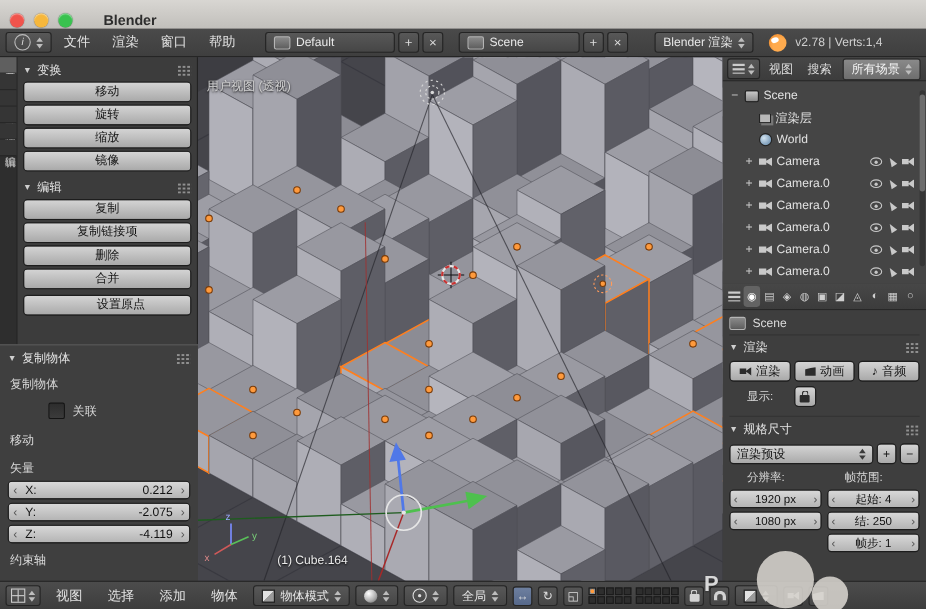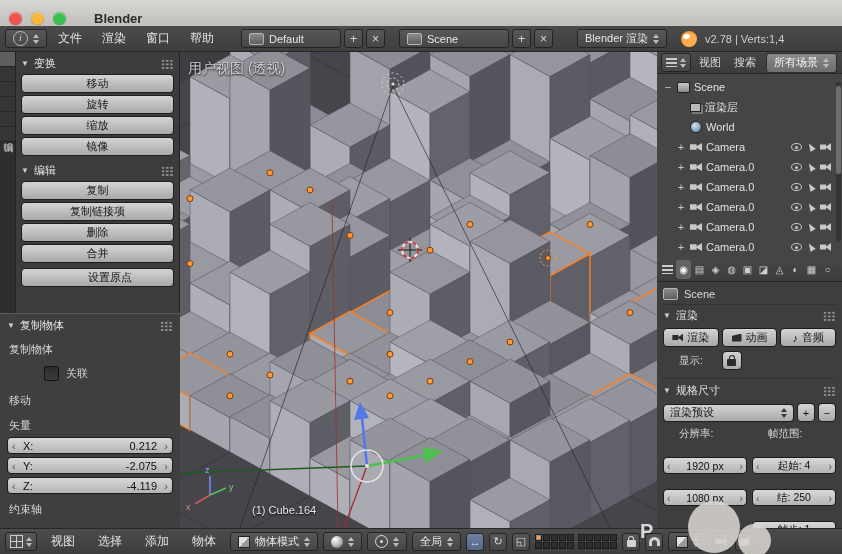--- a/index.html
+++ b/index.html
@@ -45,21 +45,21 @@
   .olabel{font-size:11px;color:#d8d8d8;margin:8px 0 0 2px;}
   .cbrow{display:flex;align-items:center;gap:7px;margin:9px 0 0 13px;font-size:11px;color:#d8d8d8;padding-left:24px;}
   .cb{width:13px;height:13px;background:linear-gradient(#2d2d2d,#3b3b3b);border:1px solid #141414;border-radius:2px;flex:0 0 auto;}
   .numfield{position:relative;display:flex;align-items:center;justify-content:space-between;padding:0 15px;background:linear-gradient(#d8d8d8,#b4b4b4);border:1px solid #1c1c1c;border-radius:4px;height:17px;font-size:11px;color:#111;margin:3px 0;box-sizing:border-box;}
   .numfield::before{content:"‹";position:absolute;left:4px;top:0;line-height:16px;color:#555;}
   .numfield::after{content:"›";position:absolute;right:4px;top:0;line-height:16px;color:#555;}
 
   
   .viewport{position:absolute;left:180px;top:52px;width:477px;height:476px;background:#3f3f44;overflow:hidden;}
   .viewport svg{position:absolute;left:0;top:0;}
-  .vp-label{position:absolute;left:8px;top:8px;font-size:14px;color:#d2d2d2;text-shadow:0 1px 2px #000;}
+  .vp-label{position:absolute;left:8px;top:19px;font-size:11px;color:#d2d2d2;text-shadow:0 1px 2px #000;}
   .vp-obj{position:absolute;left:72px;top:452px;font-size:11px;color:#ececec;text-shadow:0 1px 2px #000;}
 
   
   .olh{position:absolute;left:657px;top:52px;width:185px;height:22px;background:linear-gradient(#474747,#3c3c3c);border-bottom:1px solid #262626;display:flex;align-items:center;gap:3px;padding:0 4px;box-sizing:border-box;color:#ddd;font-size:11px;}
   .olh .menu{padding:0 5px;}
   .mini-dd{display:inline-flex;align-items:center;gap:3px;background:linear-gradient(#585858,#464646);border:1px solid #242424;border-radius:3px;height:17px;padding:0 4px;}
   .ic-list{width:11px;height:9px;background:linear-gradient(#ccc,#ccc) 0 0/100% 2px no-repeat,linear-gradient(#ccc,#ccc) 0 4px/100% 2px no-repeat,linear-gradient(#ccc,#ccc) 0 8px/100% 1px no-repeat;display:inline-block;}
   .filter-btn{display:inline-flex;align-items:center;gap:5px;background:linear-gradient(#8a8a8a,#6e6e6e);border:1px solid #2c2c2c;border-radius:3px;height:18px;padding:0 7px;color:#f4f4f4;font-size:11px;margin-left:2px;}
   .outliner{position:absolute;left:657px;top:74px;width:185px;height:184px;background:#454545;box-sizing:border-box;padding:3px 2px;overflow:hidden;}
   .ol-row{display:flex;align-items:center;height:20px;font-size:11px;color:#e2e2e2;gap:4px;padding-left:4px;}
@@ -85,21 +85,21 @@
   .ptab.active{background:#636363;color:#fff;}
   .props{position:absolute;left:657px;top:282px;width:185px;height:246px;background:#3e3e3e;box-sizing:border-box;padding:2px 6px;font-size:11px;color:#dcdcdc;overflow:hidden;}
   .bc{display:flex;align-items:center;gap:6px;height:20px;border-bottom:1px solid #333;margin-bottom:2px;}
   .prow{display:flex;gap:3px;margin:4px 0;align-items:center;}
   .pbtn{height:19px;background:linear-gradient(#d4d4d4,#a9a9a9);border:1px solid #1d1d1d;border-radius:4px;font-size:11px;color:#151515;display:inline-flex;align-items:center;justify-content:center;gap:4px;padding:0 4px;box-sizing:border-box;}
   .pbtn.grow{flex:1;}
   .pdd{display:inline-flex;align-items:center;justify-content:space-between;background:linear-gradient(#d4d4d4,#a9a9a9);border:1px solid #1d1d1d;border-radius:4px;height:18px;padding:0 6px;color:#151515;font-size:11px;box-sizing:border-box;gap:4px;}
   .pdd.grow{flex:1;}
   .collabel{font-size:10.5px;color:#d8d8d8;display:block;margin:1px 16px;}
   .cols{display:flex;gap:5px;margin-top:2px;}
-  .col{flex:1;display:flex;flex-direction:column;gap:15px;}
+  .col{flex:1;display:flex;flex-direction:column;gap:3px;}
   .pfield{position:relative;display:flex;align-items:center;justify-content:center;background:linear-gradient(#d8d8d8,#b4b4b4);border:1px solid #1c1c1c;border-radius:4px;height:17px;font-size:10.5px;color:#111;padding:0 12px;box-sizing:border-box;white-space:nowrap;}
   .pfield::before{content:"‹";position:absolute;left:3px;color:#555;}
   .pfield::after{content:"›";position:absolute;right:3px;color:#555;}
   .ic-clap{width:10px;height:8px;background:#2c2c2c;clip-path:polygon(0 30%,100% 0,100% 100%,0 100%);display:inline-block;}
   .ic-lock{width:9px;height:7px;background:#2c2c2c;border-radius:1px;position:relative;display:inline-block;margin-top:4px;}
   .ic-lock::before{content:"";position:absolute;left:1.5px;top:-4px;width:6px;height:4px;border:1.5px solid #2c2c2c;border-bottom:none;border-radius:3px 3px 0 0;box-sizing:border-box;}
 
   
   .bottombar{position:absolute;left:0;top:528px;width:842px;height:26px;background:linear-gradient(#4c4c4c,#3d3d3d);border-top:1px solid #272727;display:flex;align-items:center;gap:5px;padding:0 5px;box-sizing:border-box;color:#e2e2e2;font-size:12px;z-index:5;}
   .ic-grid{width:11px;height:11px;border:1px solid #ccc;background:linear-gradient(#ccc,#ccc) 50% 0/1px 100% no-repeat,linear-gradient(#ccc,#ccc) 0 50%/100% 1px no-repeat;display:inline-block;}
@@ -140,21 +140,21 @@
       <span class="ic-info">i</span>
       <span class="updn">
           <i class="tu"></i>
           <i class="td"></i>
         </span>
     </div>
     <span class="menu">文件</span>
     <span class="menu">渲染</span>
     <span class="menu">窗口</span>
     <span class="menu">帮助</span>
-    <div class="dd" style="margin-left:16px;width:100px;">
+    <div class="dd" style="margin-left:16px;width:118px;">
       <span class="ic-screen"></span>
       <span>Default</span>
     </div>
     <button class="sq">+</button>
     <button class="sq">×</button>
     <div class="dd" style="margin-left:12px;width:110px;">
       <span class="ic-screen"></span>
       <span>Scene</span>
     </div>
     <button class="sq">+</button>

